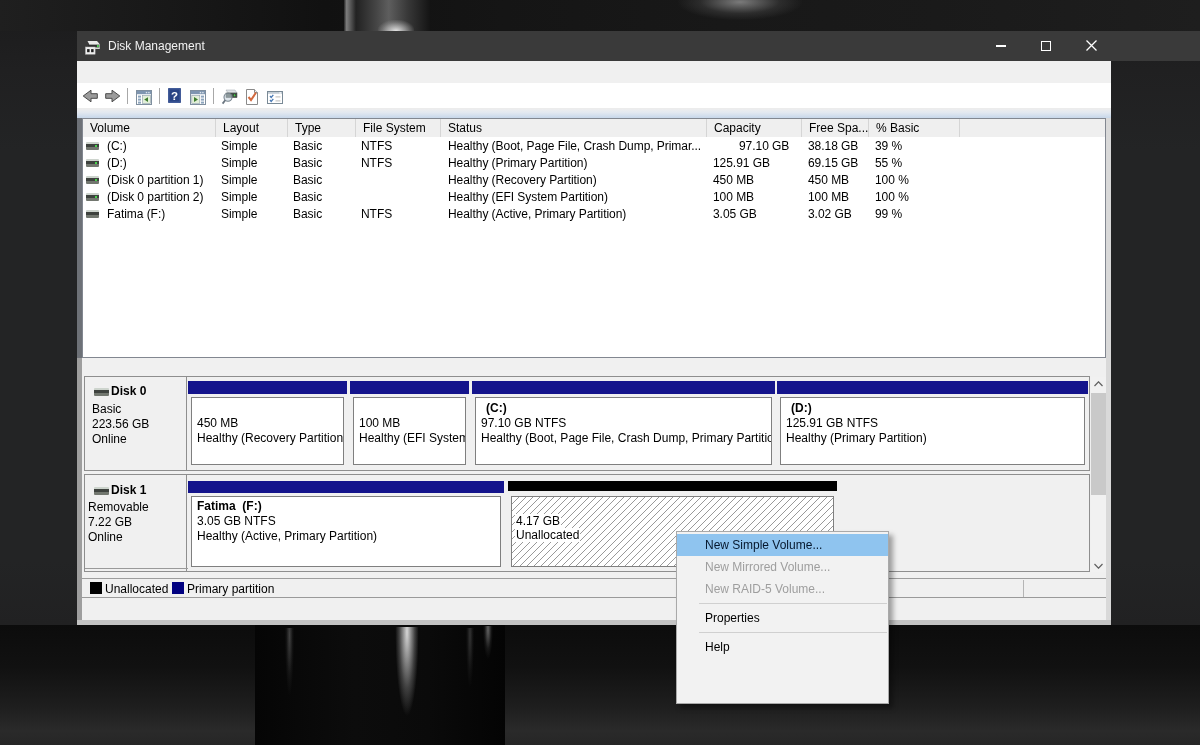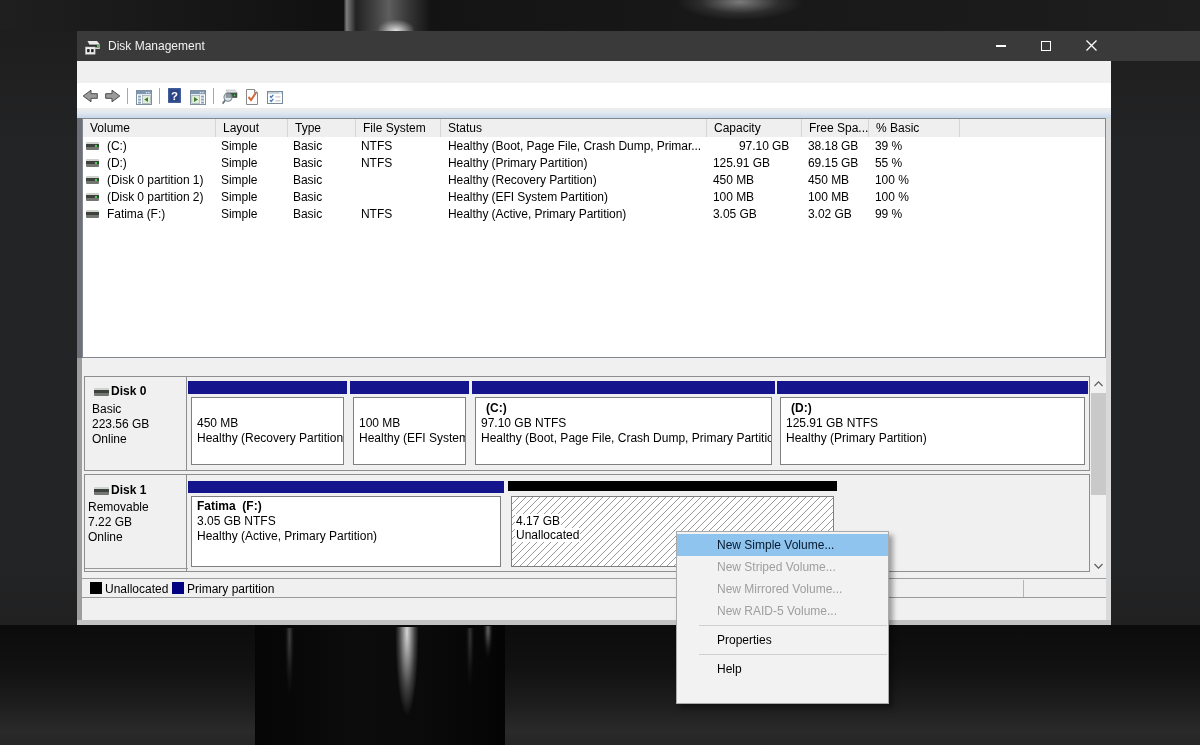--- a/index.html
+++ b/index.html
@@ -64,21 +64,21 @@
   .hatch { position:absolute; border:1px solid #7f7f7f; overflow:hidden; font-size:12px; white-space:nowrap;
            background:#fff; }
   
   #vsb { position:absolute; background:#f1f1f1; }
   
   #legend { position:absolute; left:5px; top:547px; width:1024px; height:20px; background:#f0f0f0;
             border-top:1px solid #9d9d9d; border-bottom:1px solid #9a9a9a; font-size:12px; }
   
   #cmenu { position:absolute; left:676px; top:531px; width:213px; height:173px; background:#f2f2f2;
            border:1px solid #a9a9a9; box-shadow:4px 4px 5px rgba(0,0,0,.35); font-size:12px; }
-  .mi { position:relative; height:22px; line-height:22px; padding-left:40px; white-space:nowrap; }
+  .mi { position:relative; height:22px; line-height:22px; padding-left:28px; white-space:nowrap; }
   .mi.dis { color:#9e9e9e; }
   .mi.hl { background:#8fc4ef; color:#06182e; }
   .msep { height:1px; background:#d0d0d0; margin:3px 1px 3px 22px; }
 </style>
 </head>
 <body>
 <div id="bg"></div>
 <div id="topstrip"></div>
 <div id="pillar-top"></div>
 <div class="abs" style="left:378px;top:20px;width:36px;height:11px;background:radial-gradient(ellipse at 50% 100%, rgba(235,235,235,.95), rgba(160,160,160,.4) 55%, rgba(0,0,0,0) 75%)"></div>
@@ -330,20 +330,19 @@
     <span class="abs" style="left:23px;top:3px">Unallocated</span>
     <div class="abs" style="left:90px;top:3px;width:12px;height:12px;background:#000080"></div>
     <span class="abs" style="left:105px;top:3px">Primary partition</span>
     <div class="abs" style="left:941px;top:1px;width:1px;height:17px;background:#b5b5b5"></div>
   </div>
 </div>
 
 <div id="cmenu">
   <div style="height:2px"></div>
   <div class="mi hl">New Simple Volume...</div>
-  <div class="mi dis">New Striped Volume...</div>
   <div class="mi dis">New Mirrored Volume...</div>
   <div class="mi dis">New RAID-5 Volume...</div>
   <div class="msep"></div>
   <div class="mi">Properties</div>
   <div class="msep"></div>
   <div class="mi">Help</div>
 </div>
 
 </body></html>

